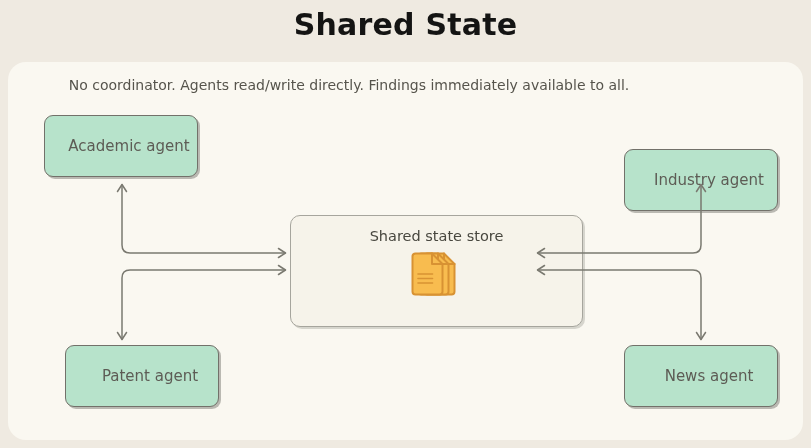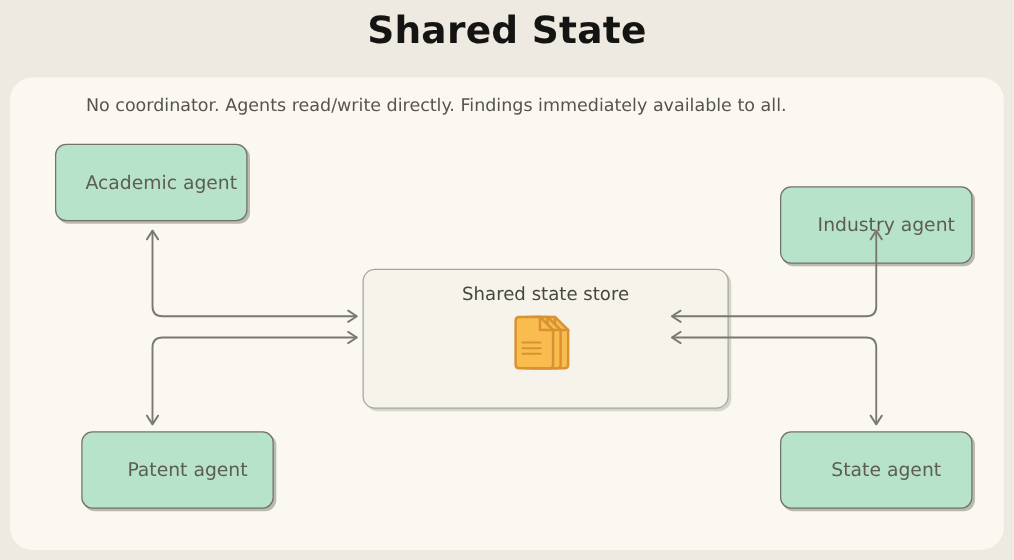--- a/index.html
+++ b/index.html
@@ -54,21 +54,21 @@
 <div class="agent tl">
   <span>Academic agent</span>
 </div>
 <div class="agent tr">
   <span>Industry agent</span>
 </div>
 <div class="agent bl">
   <span>Patent agent</span>
 </div>
 <div class="agent br">
-  <span>State agent</span>
+  <span>News agent</span>
 </div>
 
 <div class="store">
   <div class="line">Shared state store</div>
   <div class="icon-wrap">
     <svg width="54" height="46" viewBox="0 0 54 46" aria-hidden="true">
       <g stroke="#d89233" stroke-width="2" stroke-linejoin="round" stroke-linecap="round">
 
         <path d="M17.5,2.5 L34,2.5 L44.5,13 L44.5,40.5 Q44.5,43.5 41.5,43.5 L17.5,43.5 Q14.5,43.5 14.5,40.5 L14.5,5.5 Q14.5,2.5 17.5,2.5 Z" fill="#f8bc4f"></path>
         <path d="M34,2.5 L34,13 L44.5,13" fill="none"></path>

